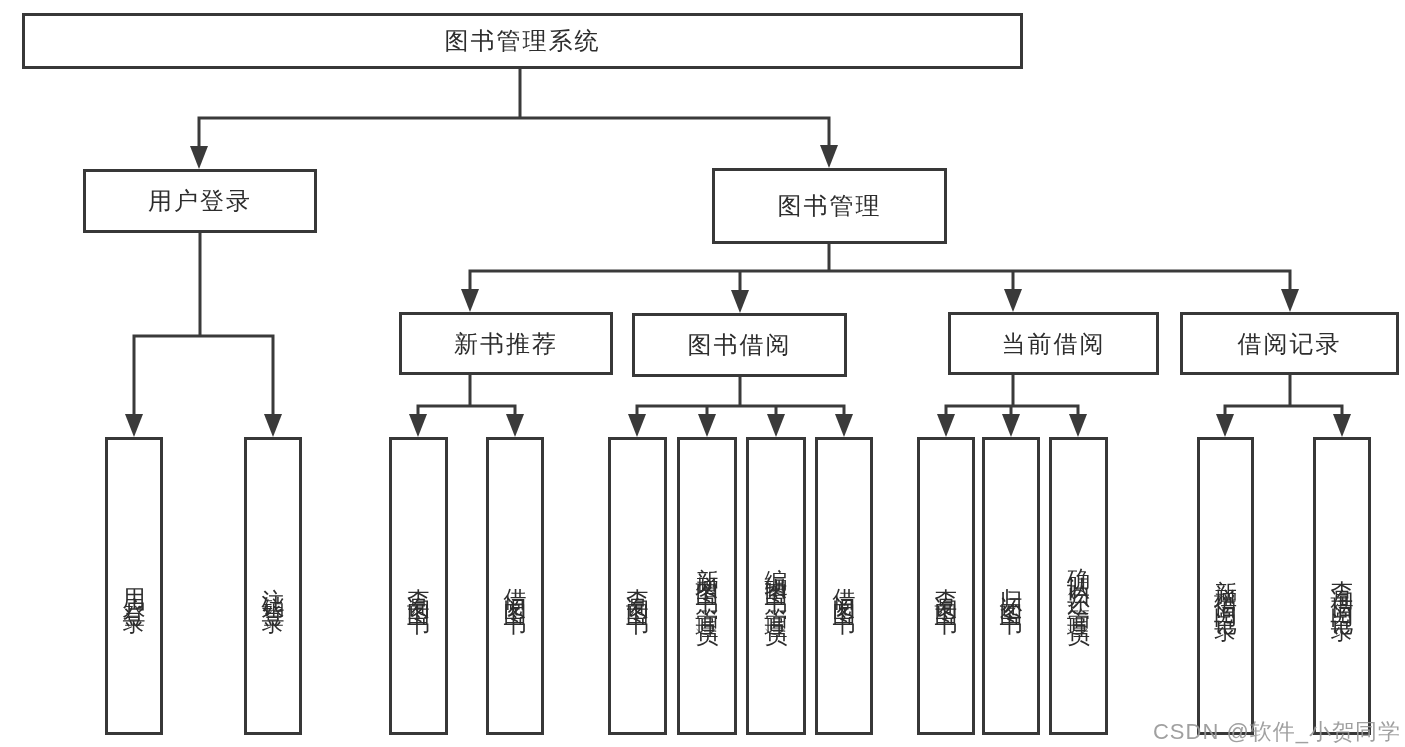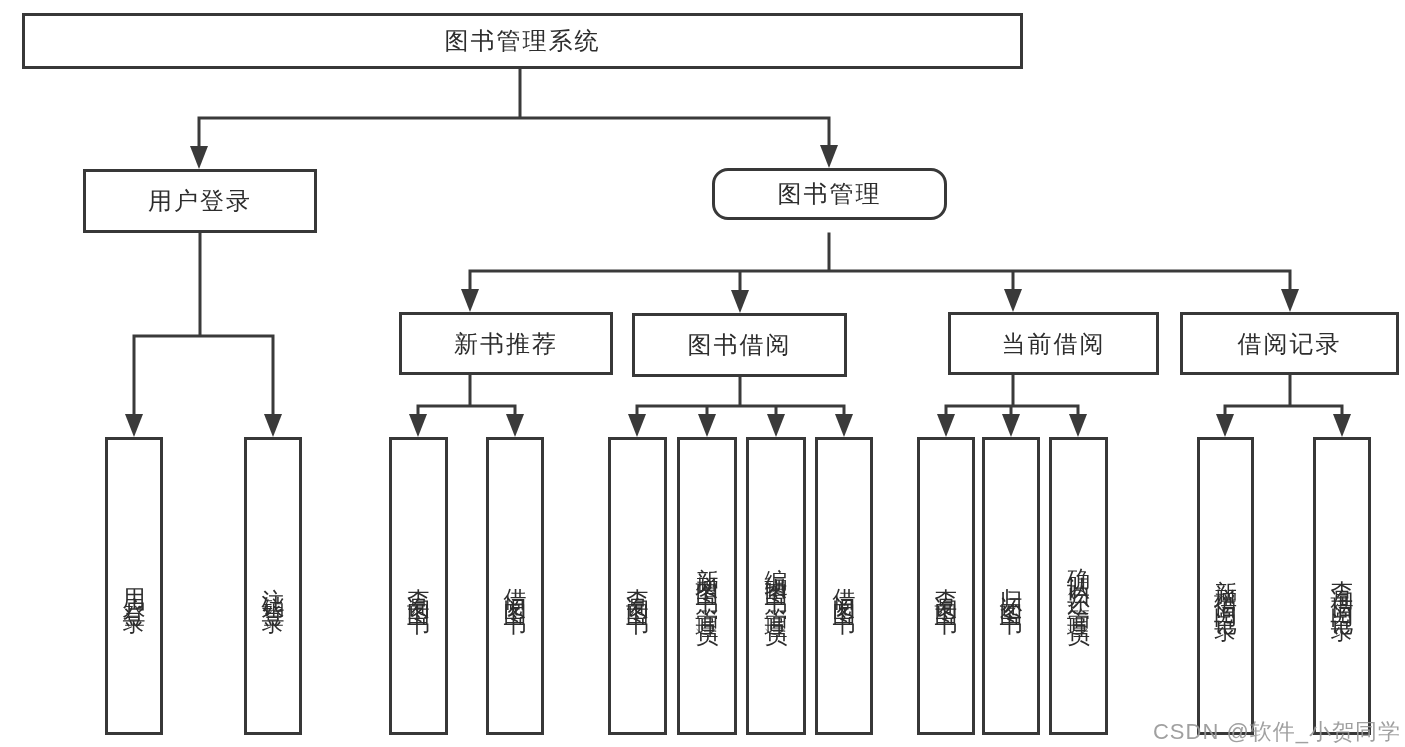--- a/index.html
+++ b/index.html
@@ -92,21 +92,21 @@
       <polygon points="1333,414 1351,414 1342,437" fill="#3a3a3a"></polygon>
     </svg>
 
   <div id="watermark">CSDN @软件_小贺同学</div>
 <div class="node h" style="left: 22px; top: 13px; width: 1001px; height: 56px; border-color: rgb(56, 56, 56);">
       <span class="label" style="color: rgb(45, 45, 45);">图书管理系统</span>
     </div>
     <div class="node h" style="left: 83px; top: 169px; width: 234px; height: 64px; border-color: rgb(56, 56, 56);">
       <span class="label" style="color: rgb(45, 45, 45);">用户登录</span>
     </div>
-    <div class="node h" style="left: 712px; top: 168px; width: 235px; height: 52px; border-color: rgb(56, 56, 56); border-radius: 16px;">
+    <div class="node h" style="left: 712px; top: 168px; width: 235px; height: 76px; border-color: rgb(56, 56, 56);">
       <span class="label" style="color: rgb(45, 45, 45);">图书管理</span>
     </div>
     <div class="node h" style="left: 363px; top: 312px; width: 214px; height: 63px; border-color: rgb(56, 56, 56); margin-left: 36px;">
       <span class="label" style="color: rgb(45, 45, 45);">新书推荐</span>
     </div>
     <div class="node h" style="left: 632px; top: 313px; width: 215px; height: 64px; border-color: rgb(56, 56, 56);">
       <span class="label" style="color: rgb(45, 45, 45);">图书借阅</span>
     </div>
     <div class="node h" style="left: 908px; top: 312px; width: 211px; height: 63px; border-color: rgb(56, 56, 56); margin-left: 40px;">
       <span class="label" style="color: rgb(45, 45, 45);">当前借阅</span>

